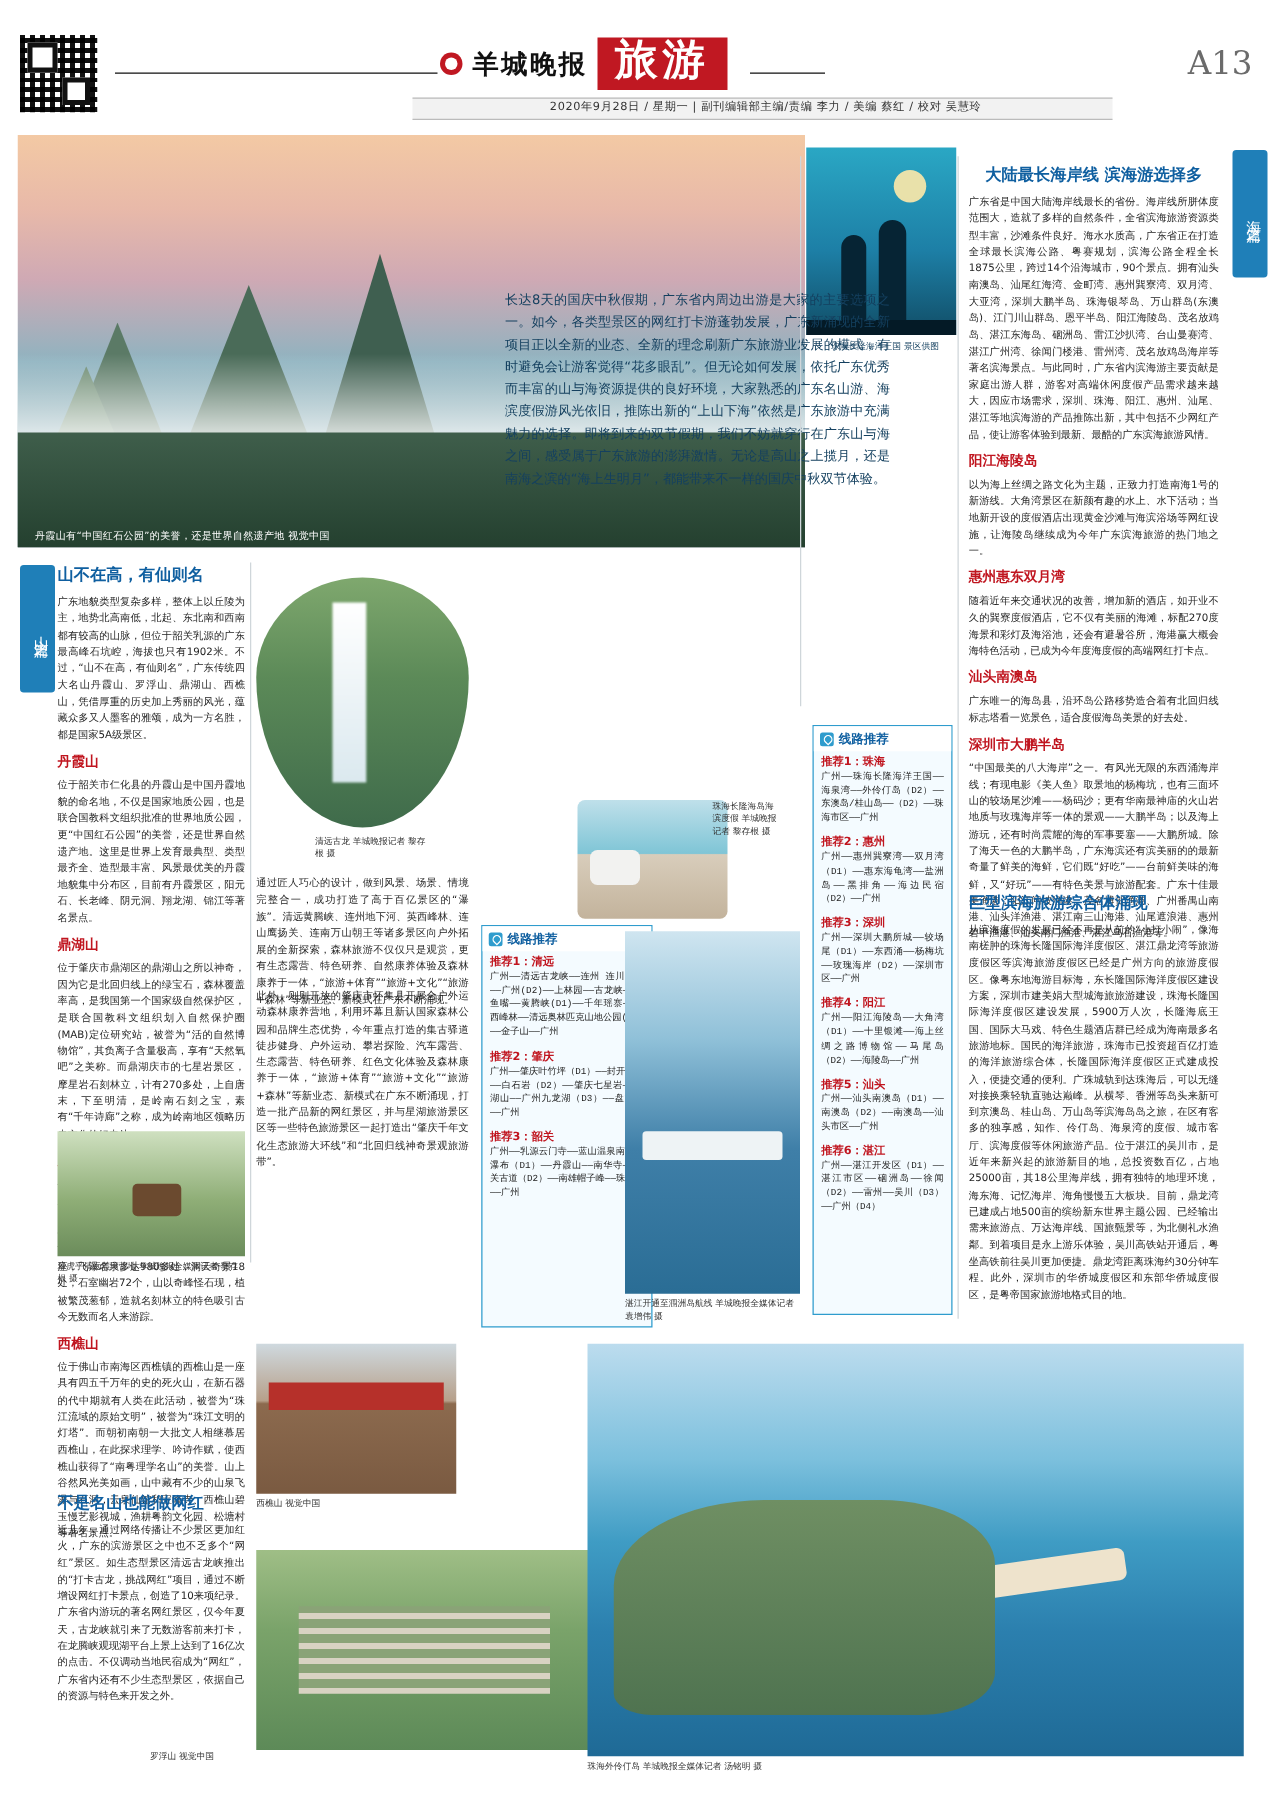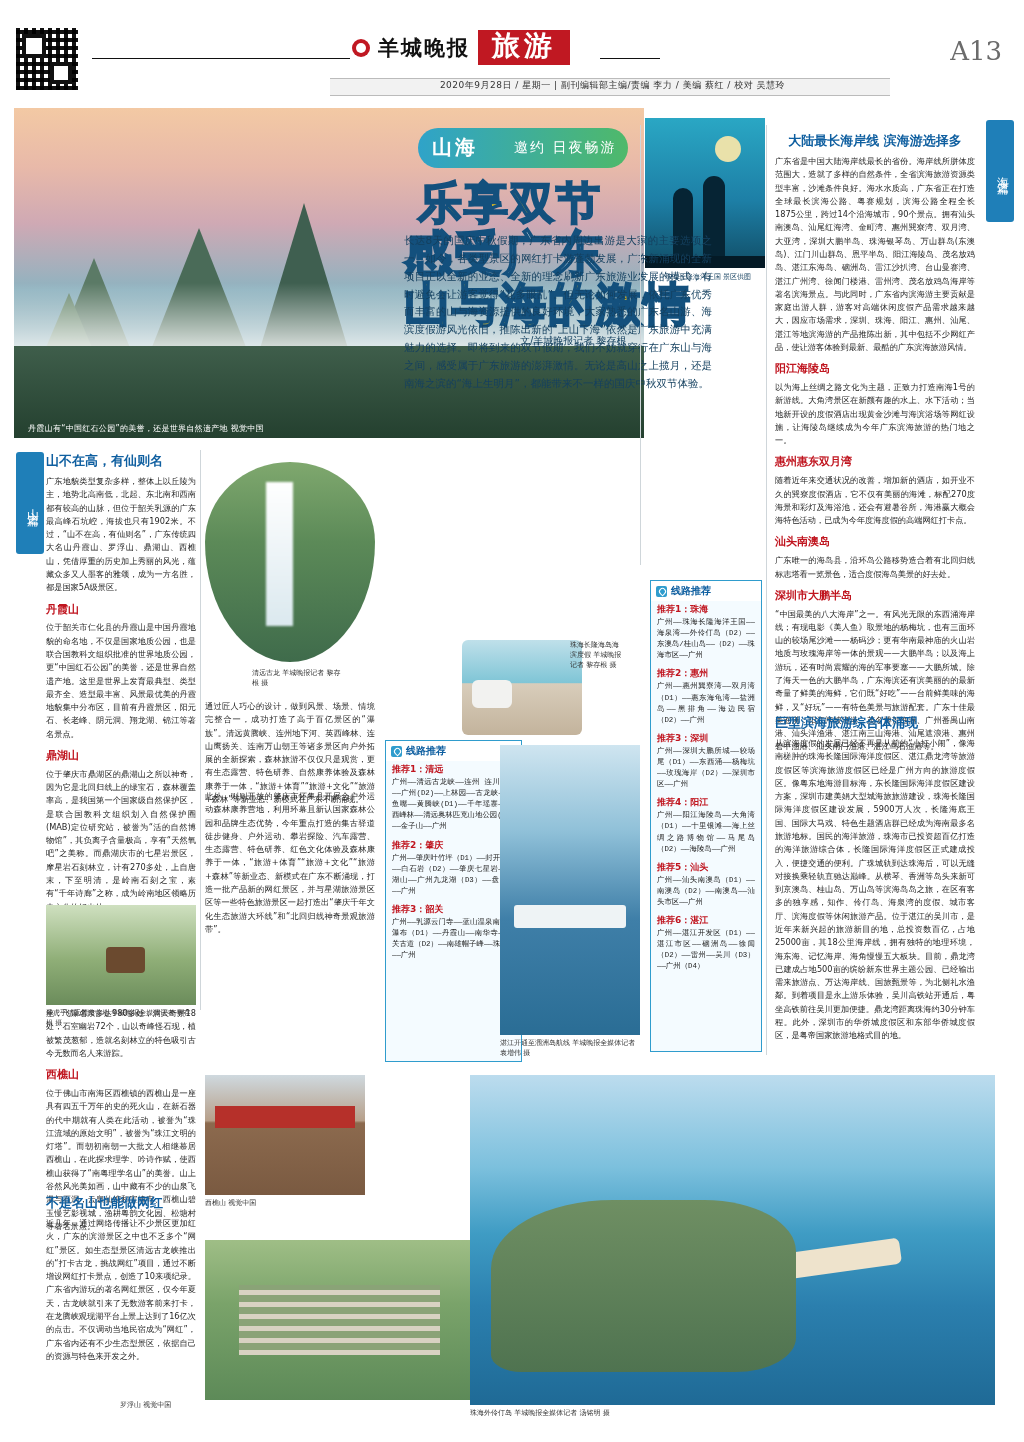--- a/index.html
+++ b/index.html
@@ -23,21 +23,21 @@
   .qr::after{content:"";position:absolute;left:6px;top:6px;width:16px;height:16px;
       border:4px solid #111;background:#fff;}
   .qr::before{content:"";position:absolute;right:6px;bottom:6px;width:14px;height:14px;
       border:4px solid #111;background:#fff;}
   .mast-rule{position:absolute;left:92px;top:58px;width:258px;height:1px;background:#111;}
   .mast-rule2{position:absolute;left:600px;top:58px;width:60px;height:1px;background:#111;}
   .logo-wrap{position:absolute;left:352px;top:30px;display:flex;align-items:center;gap:8px;}
   .logo-dot{width:18px;height:18px;border-radius:50%;background:#c01822;position:relative;}
   .logo-dot::after{content:"";position:absolute;left:4px;top:4px;width:10px;height:10px;border-radius:50%;background:#fff;}
   .logo-name{font-family:Liberation Mono, monospace;font-size:21px;letter-spacing:2px;color:#111;font-weight:bold;}
-  .logo-badge{background:#c01822;color:#fff;font-size:28px;font-weight:bold;padding:1px 14px 5px;letter-spacing:4px;
+  .logo-badge{background:#c01822;color:#fff;font-size:34px;font-weight:bold;padding:1px 14px 5px;letter-spacing:4px;
       font-family:"DejaVu Serif","Liberation Serif",serif;line-height:1.05;}
   .folio{position:absolute;right:22px;top:36px;font-size:26px;color:#6b6b6b;font-family:"DejaVu Serif","Liberation Serif",serif;}
   .issue-bar{position:absolute;left:330px;top:78px;width:560px;height:16px;
       border-top:1px solid #bbb;border-bottom:1px solid #bbb;background:#f2f2f2;}
   .issue-text{position:absolute;left:340px;top:79px;width:545px;font-size:9px;color:#333;letter-spacing:.5px;text-align:center;}
 
   
   .hero{position:absolute;left:14px;top:108px;width:630px;height:330px;overflow:hidden;}
   .hero-sky{position:absolute;inset:0;background:linear-gradient(#f3c9a4 0%,#e8b9a9 18%,#cfa9b4 35%,#8fb3c0 55%,#6f9aa4 72%,#46606a 100%);}
   .hero-mt{position:absolute;background:#4e6f63;}
@@ -139,30 +139,20 @@
     <div class="hero-sky"></div>
     <div class="hero-mt" style="left:20px;top:150px;width:120px;height:150px;clip-path:polygon(50% 0,100% 100%,0 100%);background:#5b7a66;"></div>
     <div class="hero-mt" style="left:110px;top:120px;width:150px;height:190px;clip-path:polygon(50% 0,100% 100%,0 100%);background:#4a6b58;"></div>
     <div class="hero-mt" style="left:225px;top:95px;width:130px;height:215px;clip-path:polygon(50% 0,100% 100%,0 100%);background:#3f5f50;"></div>
     <div class="hero-mt" style="left:0px;top:185px;width:110px;height:130px;clip-path:polygon(50% 0,100% 100%,0 100%);background:#6b8a70;"></div>
     <div class="hero-mist" style="top:175px;"></div>
     <div class="hero-fore"></div>
     <div class="hero-cap">丹霞山有“中国红石公园”的美誉，还是世界自然遗产地 视觉中国</div>
   </div>
 
-  <div class="titleblock">
-    <div class="tag-pill">
-      <span class="t1">山海</span>
-      <span class="t2">邀约 日夜畅游</span>
-    </div>
-    <div class="big1">乐享双节</div>
-    <div class="big2">感受广东</div>
-    <div class="big3">山与海的激情</div>
-    <div class="byline">文/羊城晚报记者 黎存根</div>
-  </div>
 
   <div class="silho">
     <div class="sun"></div>
     <div class="p1"></div>
     <div class="p2"></div>
     <div class="grd"></div>
   </div>
   <div class="silho-cap">珠海长隆海洋王国 景区供图</div>
 
   <div class="lead">长达8天的国庆中秋假期，广东省内周边出游是大家的主要选项之一。如今，各类型景区的网红打卡游蓬勃发展，广东新涌现的全新项目正以全新的业态、全新的理念刷新广东旅游业发展的模式，有时避免会让游客觉得“花多眼乱”。但无论如何发展，依托广东优秀而丰富的山与海资源提供的良好环境，大家熟悉的广东名山游、海滨度假游风光依旧，推陈出新的“上山下海”依然是广东旅游中充满魅力的选择。即将到来的双节假期，我们不妨就穿行在广东山与海之间，感受属于广东旅游的澎湃激情。无论是高山之上揽月，还是南海之滨的“海上生明月”，都能带来不一样的国庆中秋双节体验。</div>

